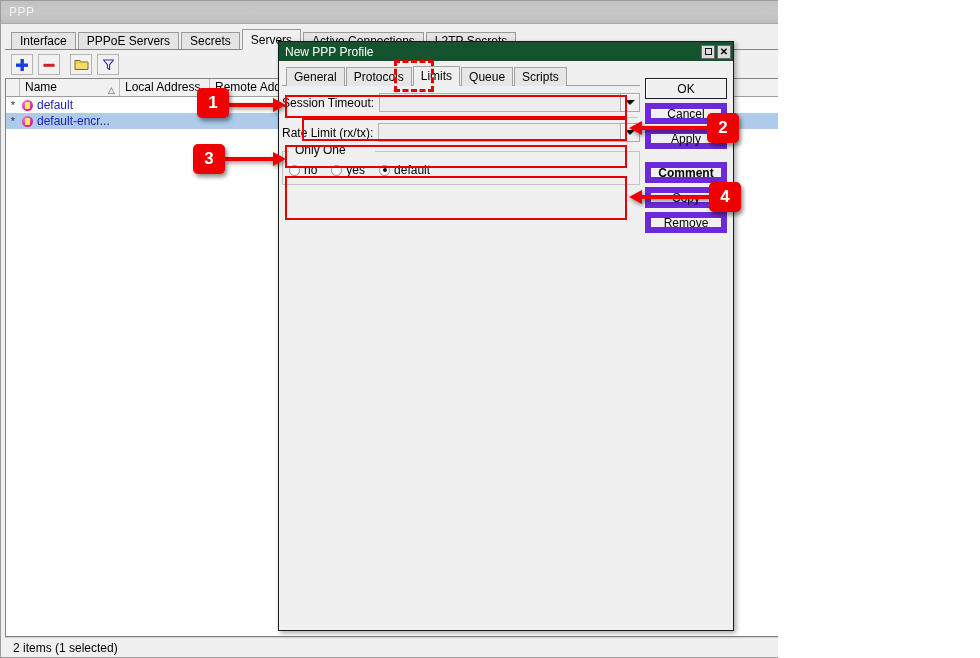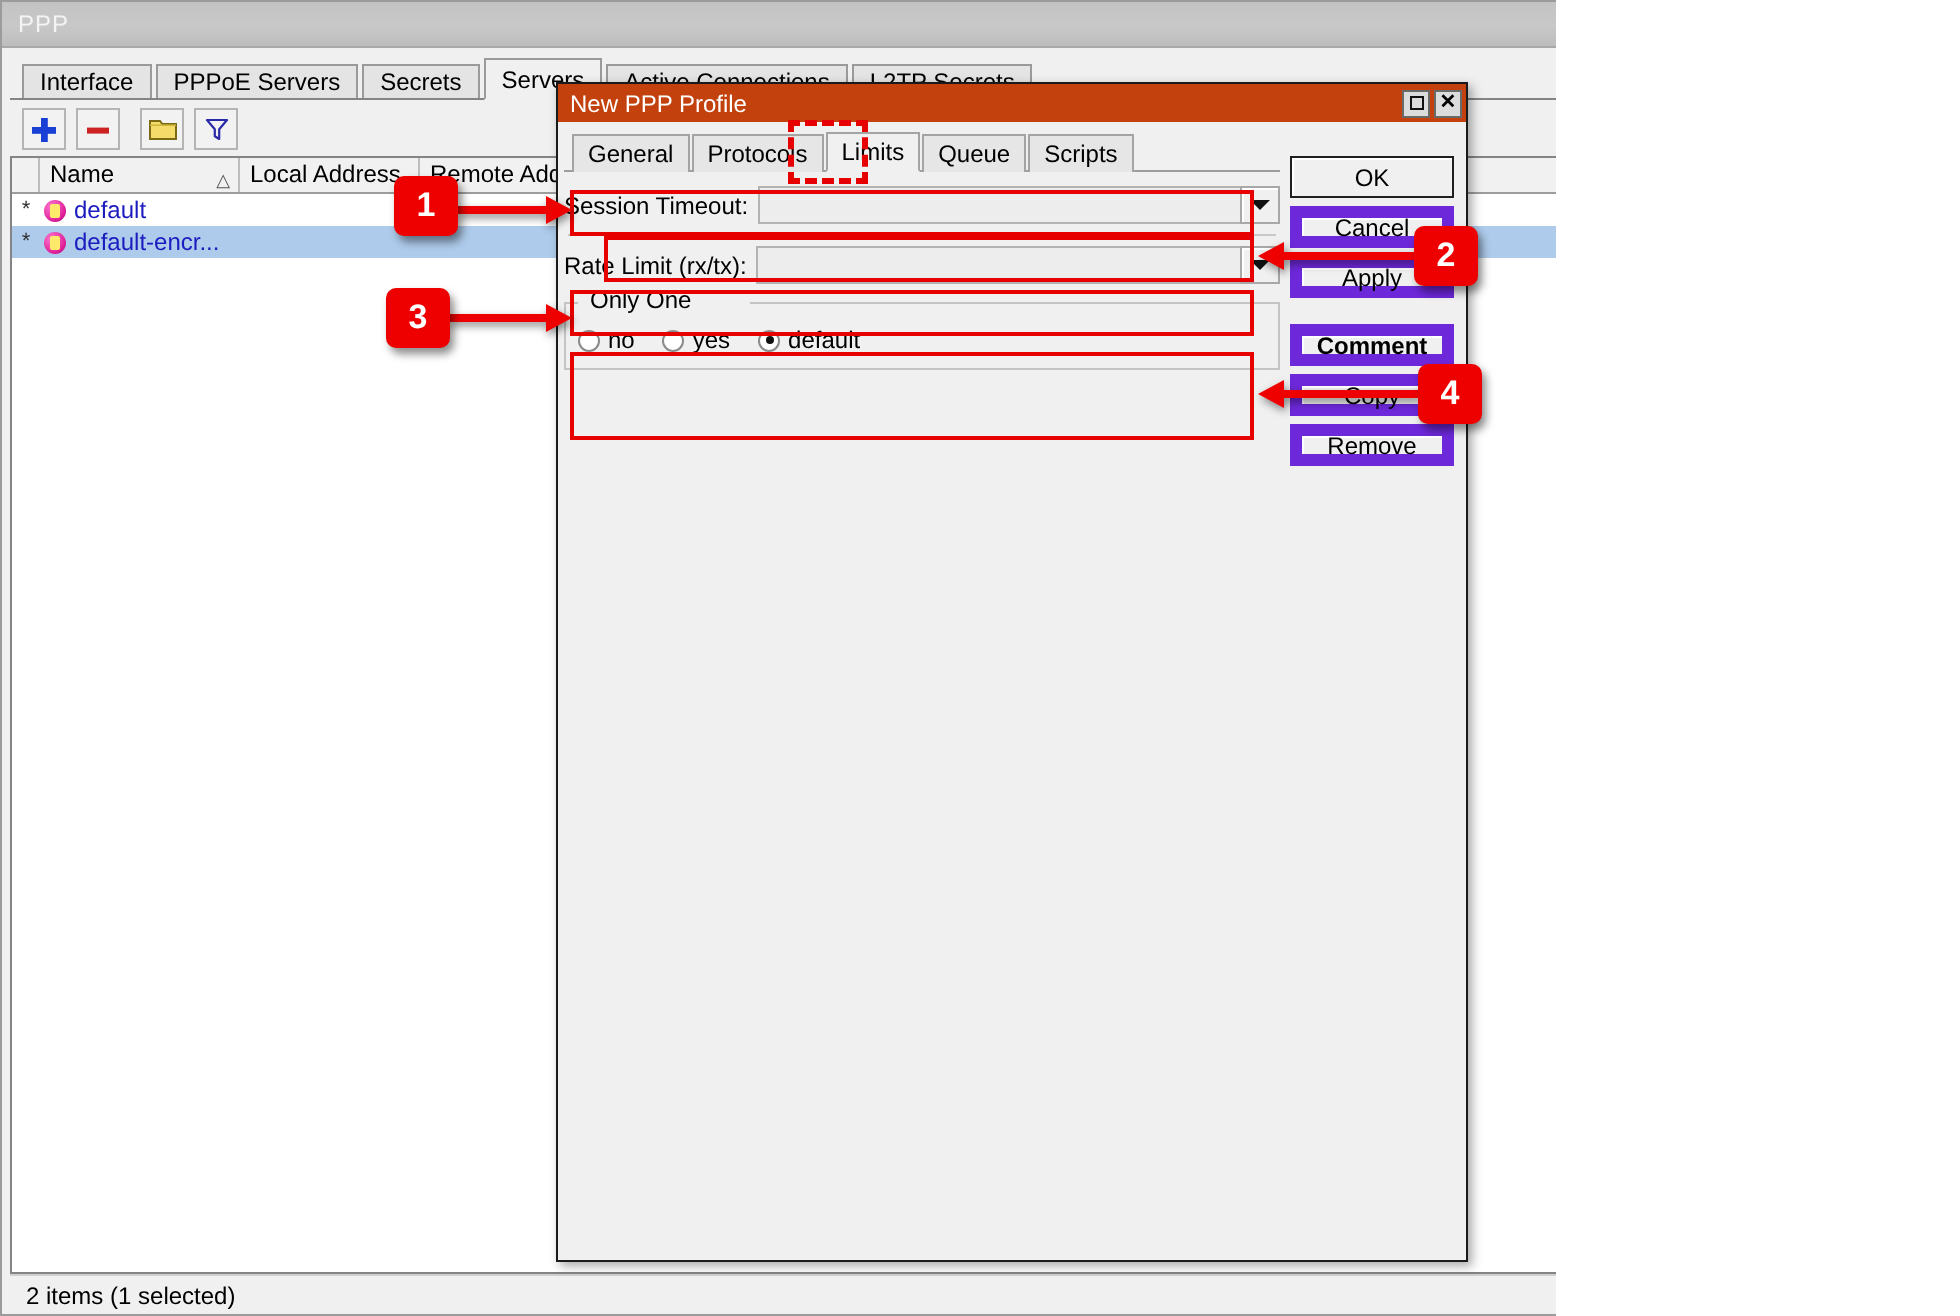--- a/index.html
+++ b/index.html
@@ -269,21 +269,21 @@
     background: #f0f0f0;
     border: 1px solid #1a1a1a;
     box-sizing: border-box;
     display: flex;
     flex-direction: column;
     box-shadow: 2px 2px 5px rgba(0,0,0,.35);
     z-index: 20;
   }
   .dlg-title {
     height: 19px;
-    background: #c2410c;
+    background: #14532d;
     display: flex;
     align-items: center;
     padding: 0 2px 0 6px;
     box-sizing: border-box;
     flex: 0 0 auto;
   }
   .dlg-title .t {
     flex: 1 1 auto;
     color: #ffffff;
     font-size: 12px;

